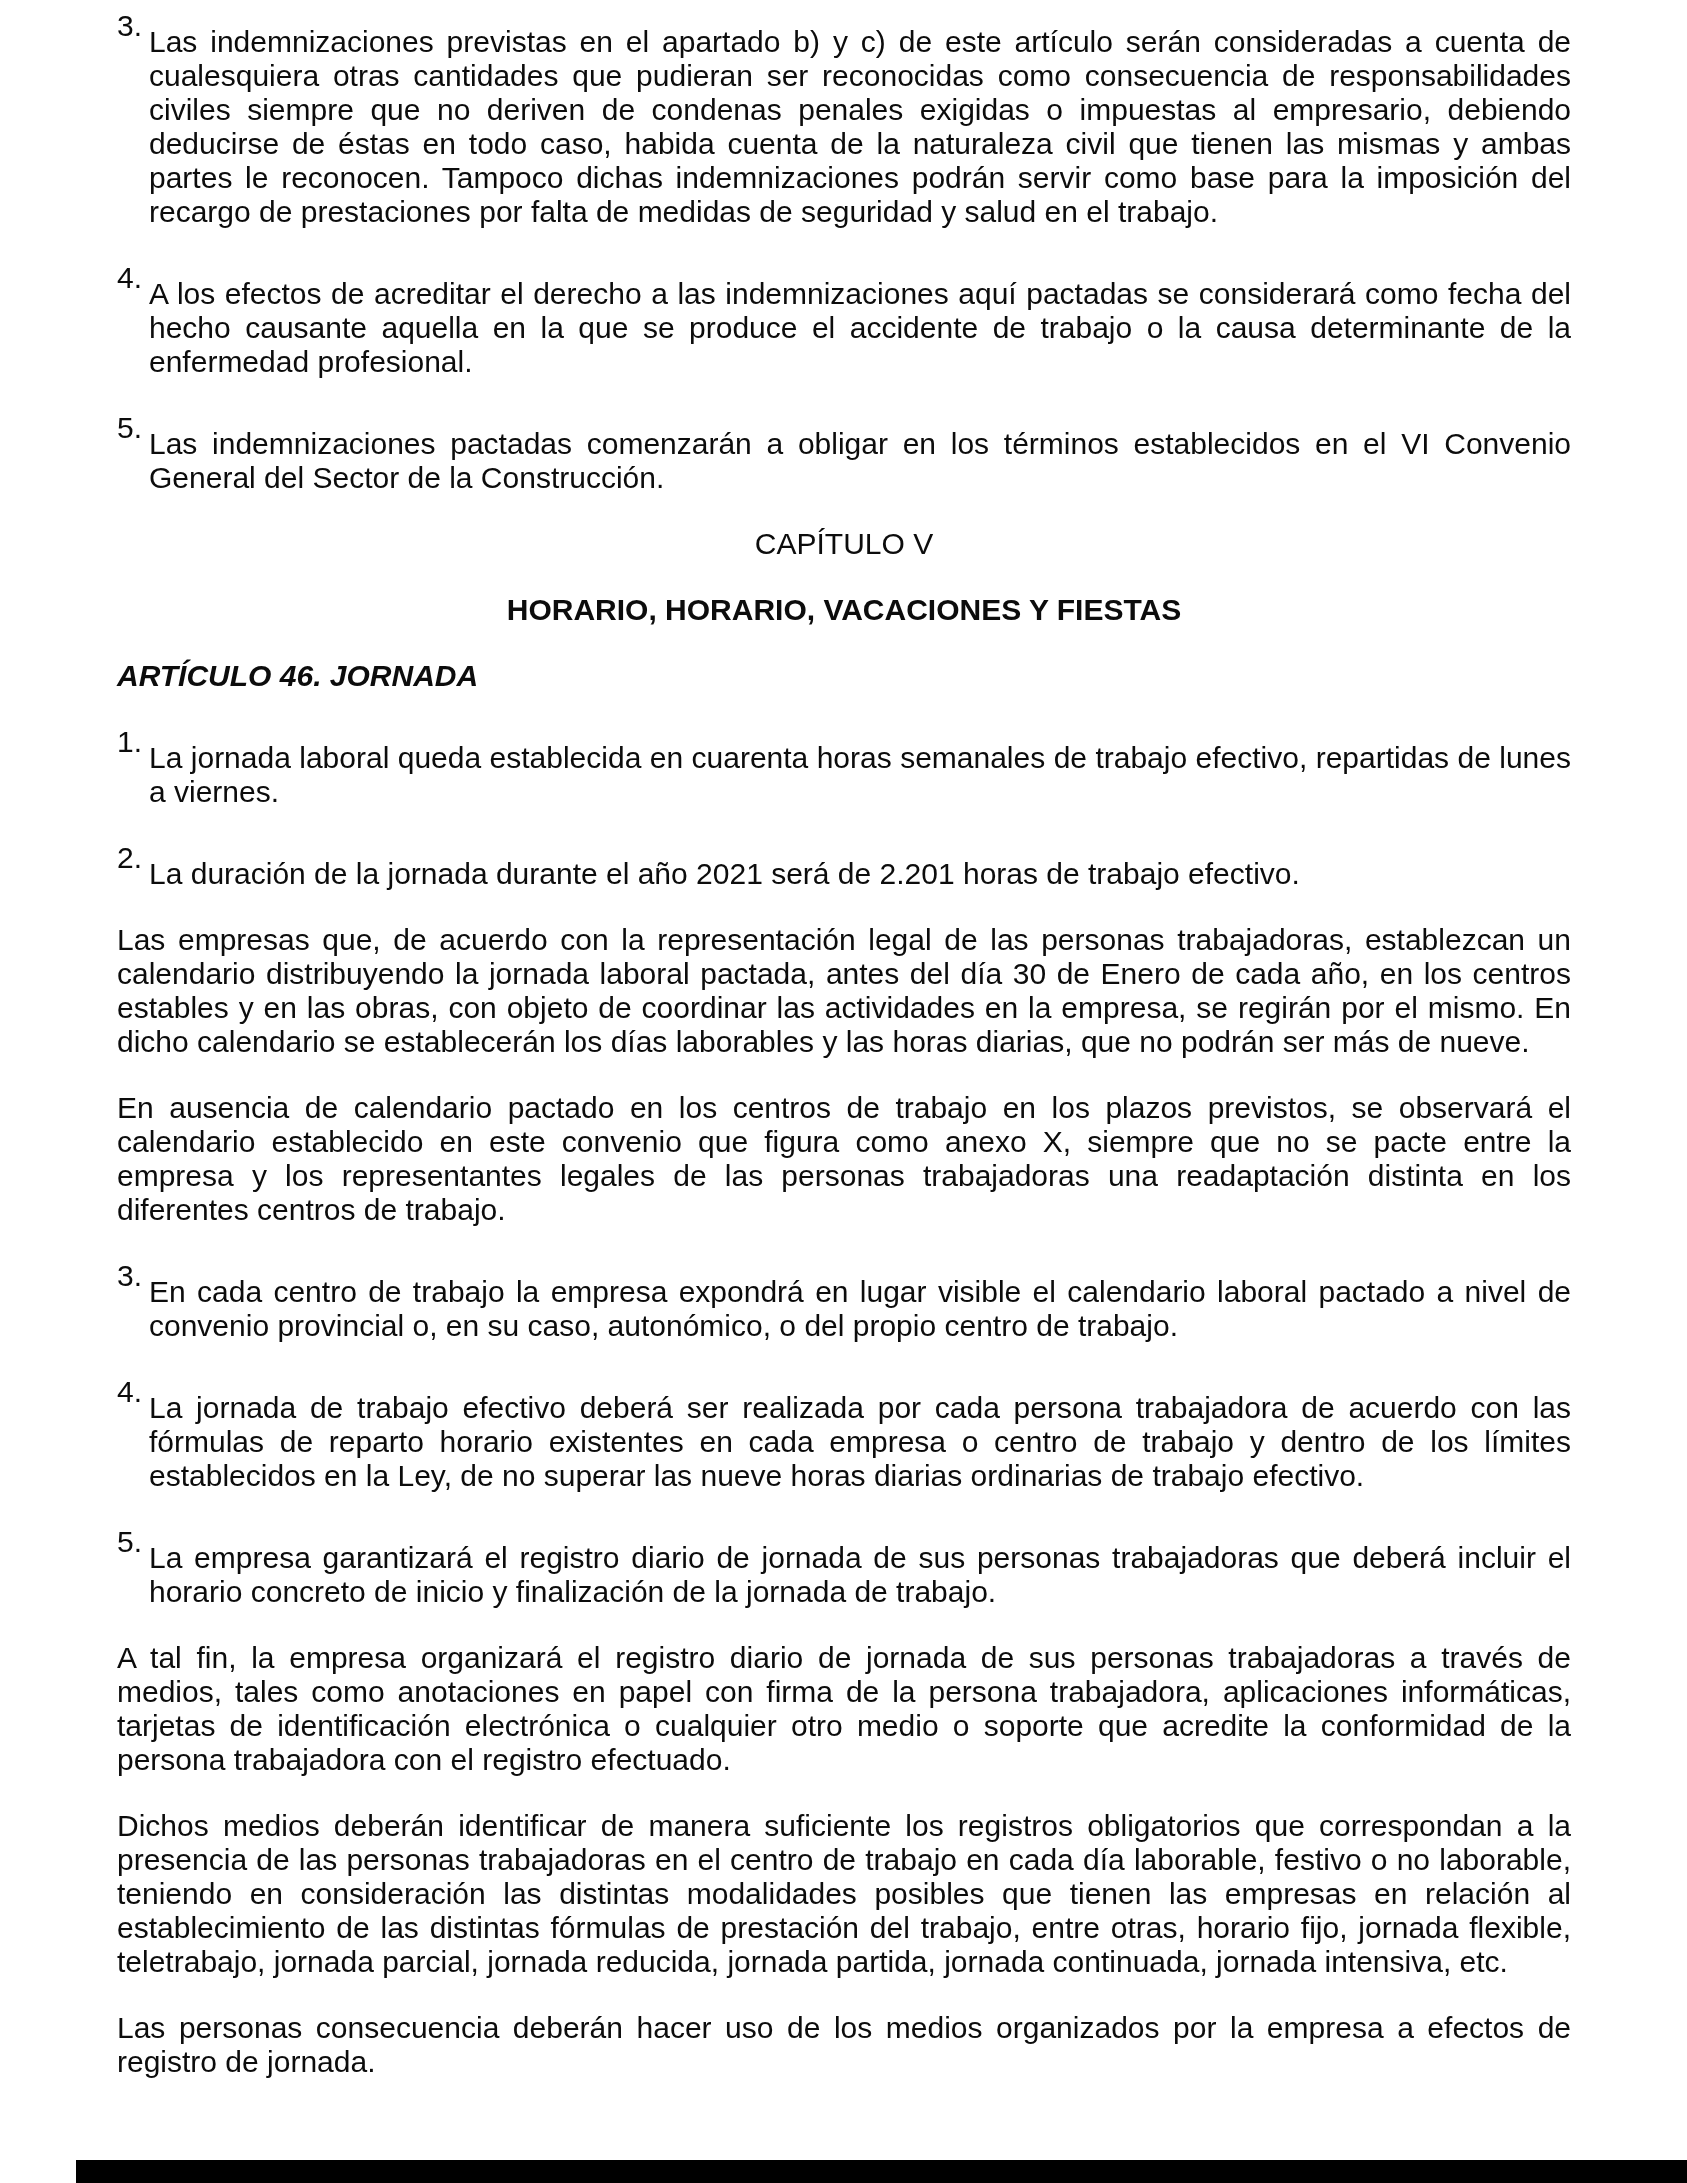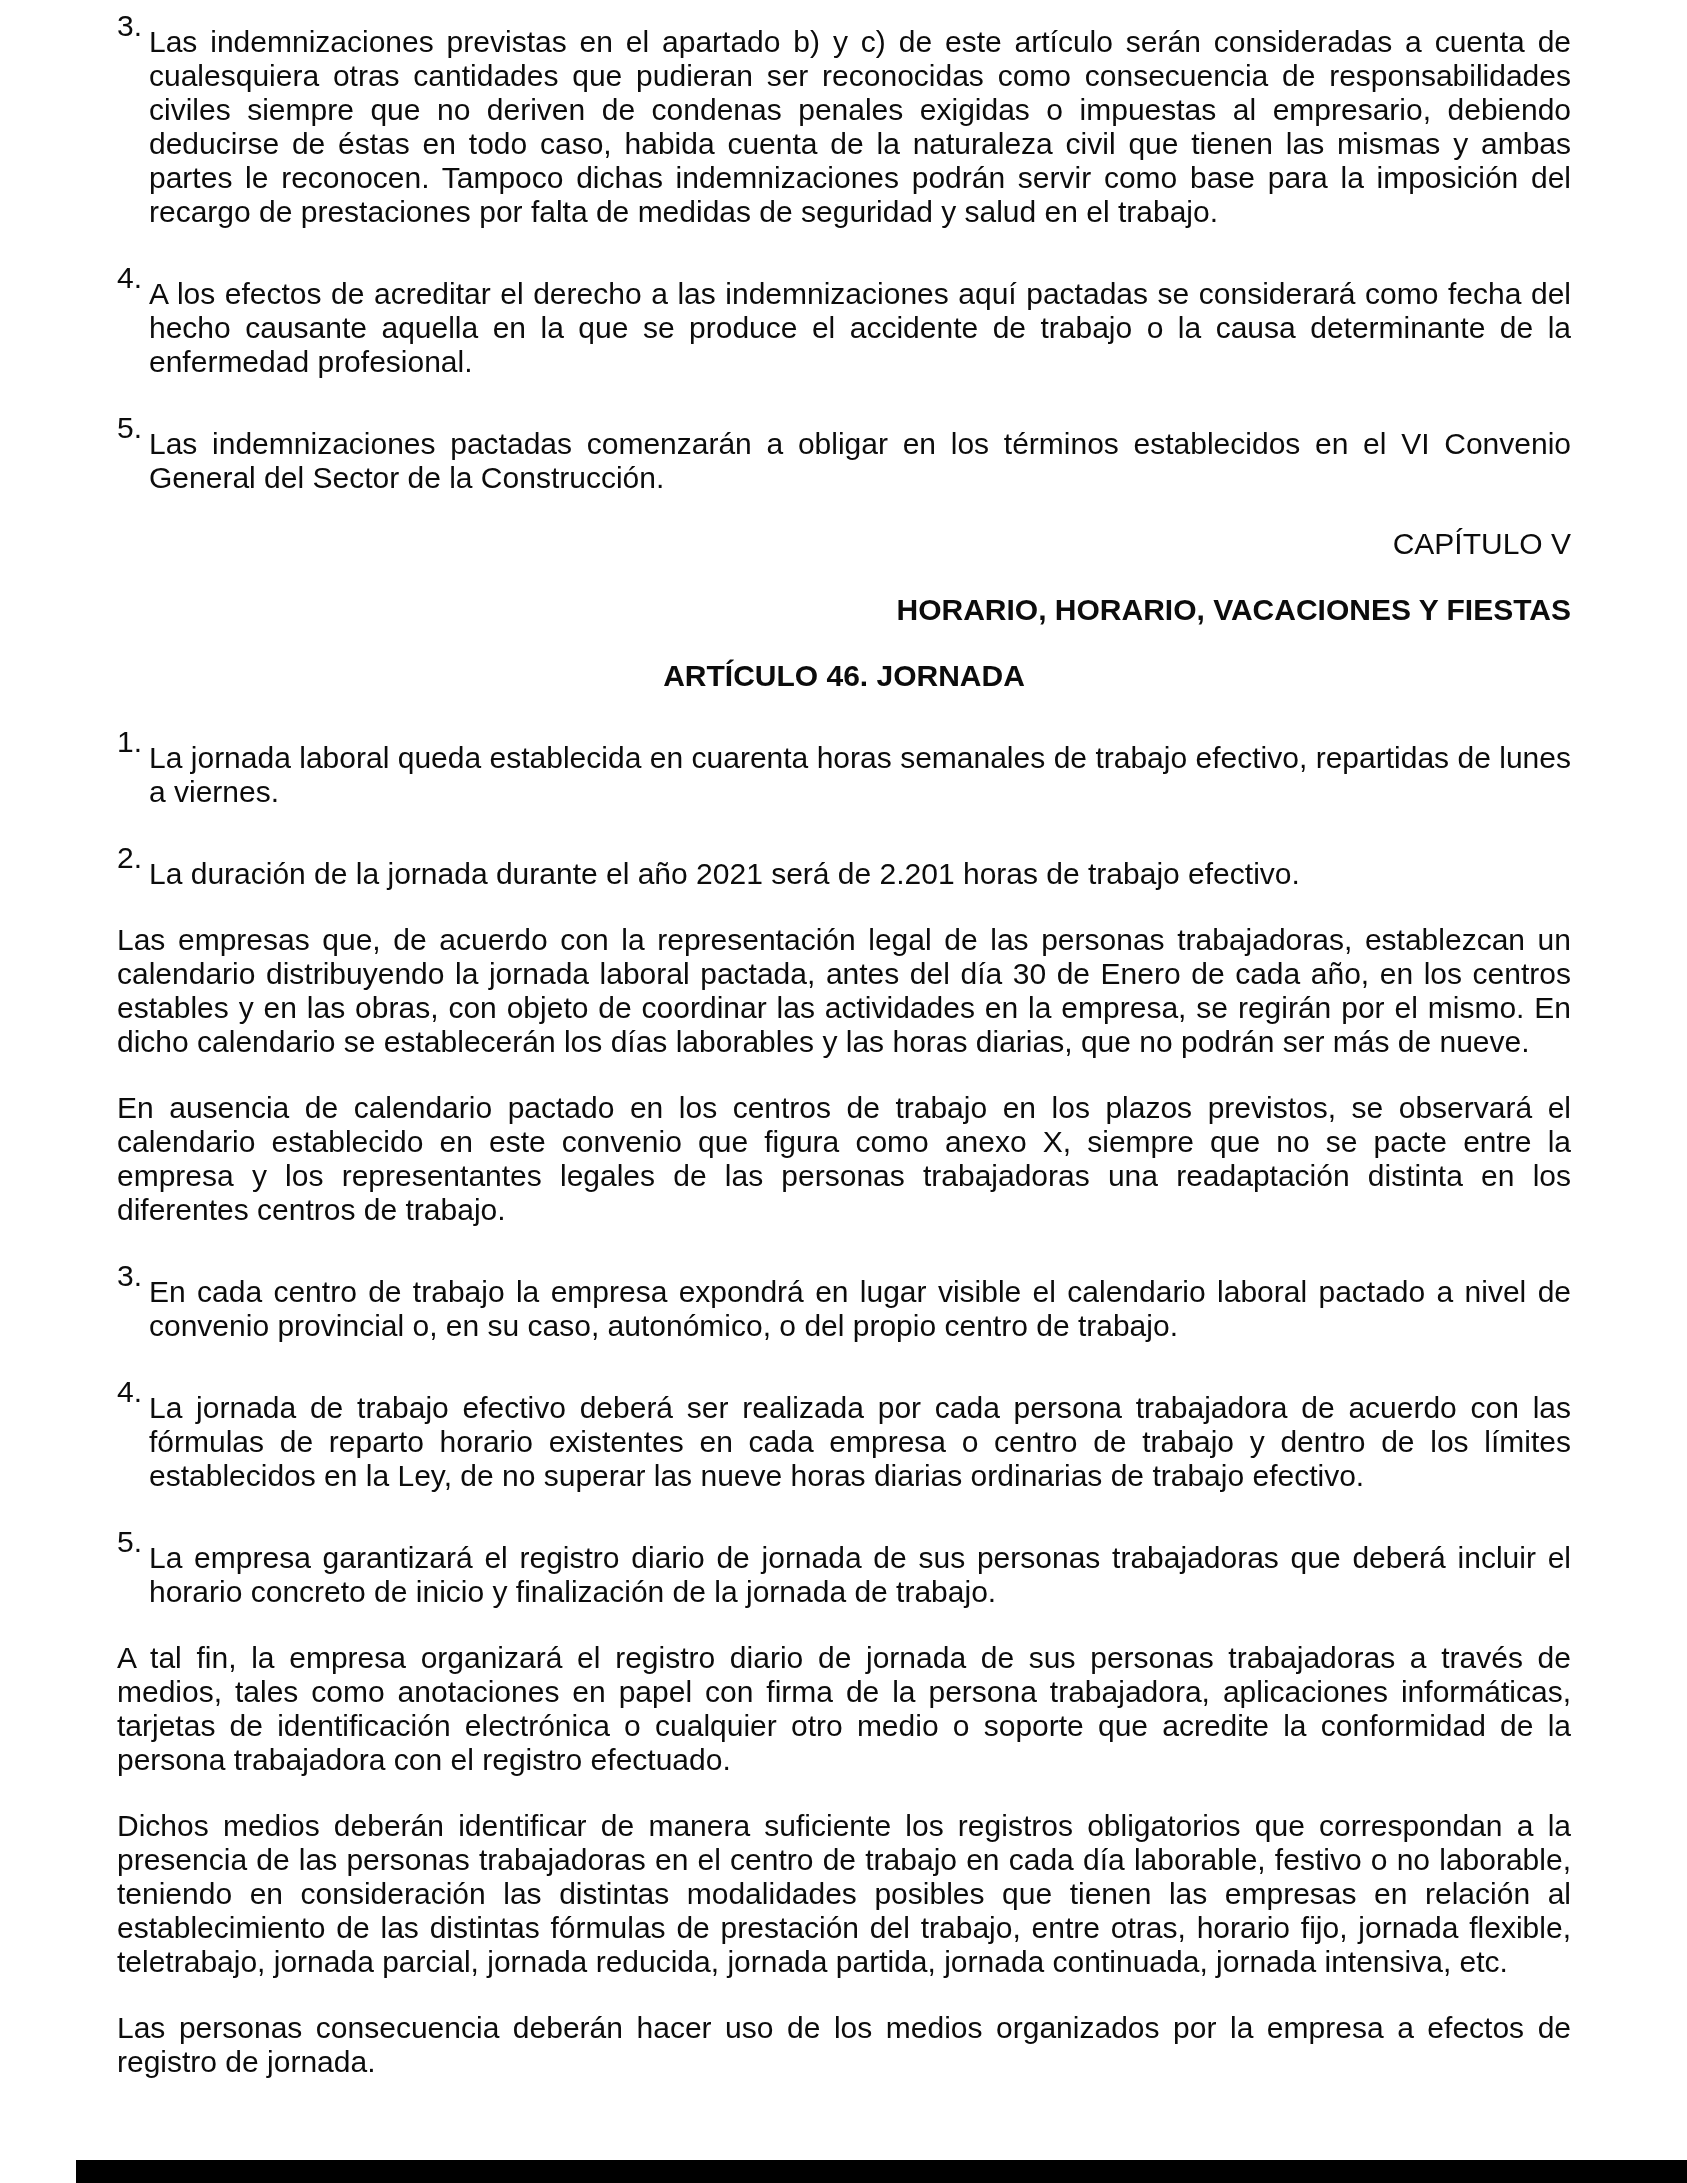--- a/index.html
+++ b/index.html
@@ -14,22 +14,22 @@
     color: #0c0c0c;
     position: relative;
     overflow: hidden;
   }
   .page { padding: 9px 117px 0 117px; }
   .block { margin-bottom: 32px; }
   .li { display: flex; }
   .li .num { flex: 0 0 32px; }
   .li .txt { flex: 1 1 auto; text-align: justify; margin-top: 16px; }
   .para { text-align: justify; }
-  .h-center { text-align: right; }
-  .h-left { text-align: center; }
+  .h-center { text-align: center; }
+  .h-left { text-align: left; font-style: italic; }
   .bold { font-weight: bold; }
   .gap-before { margin-top: 16.7px; }
   .bottom-bar {
     position: absolute;
     left: 76px;
     right: 0;
     bottom: 0;
     height: 23px;
     background: #000000;
   }

